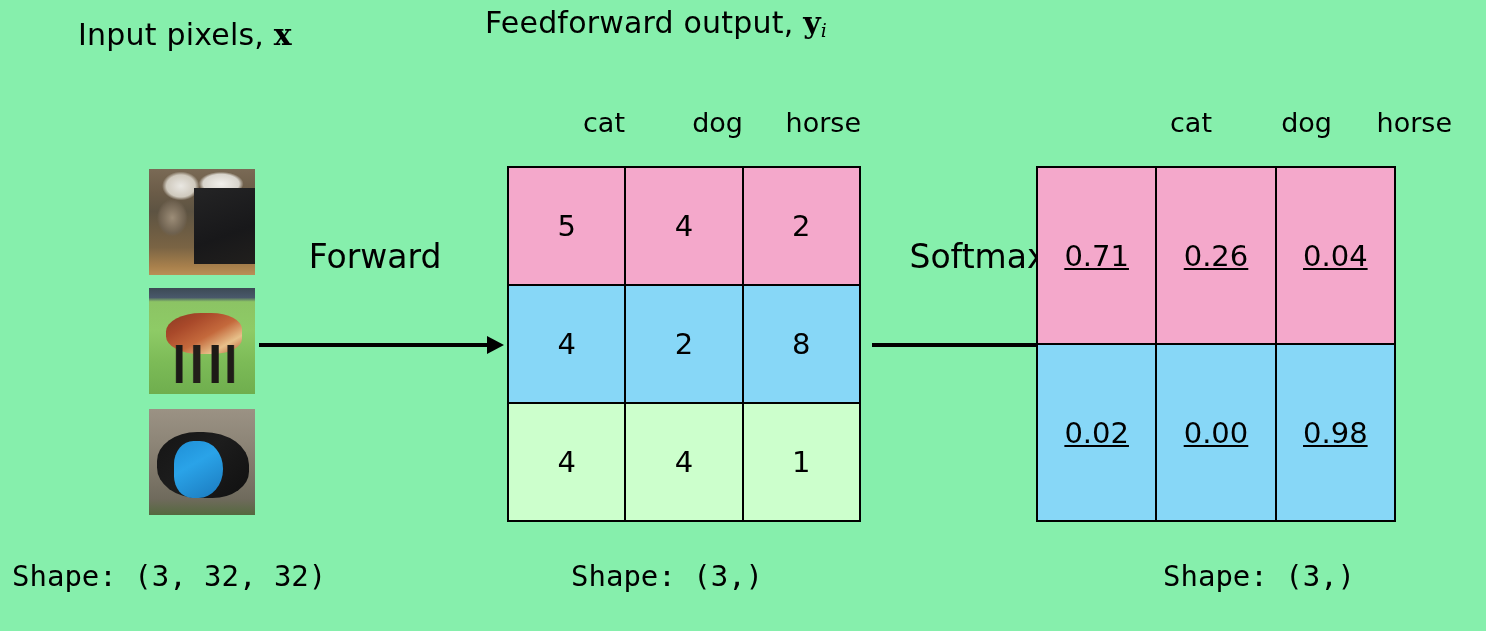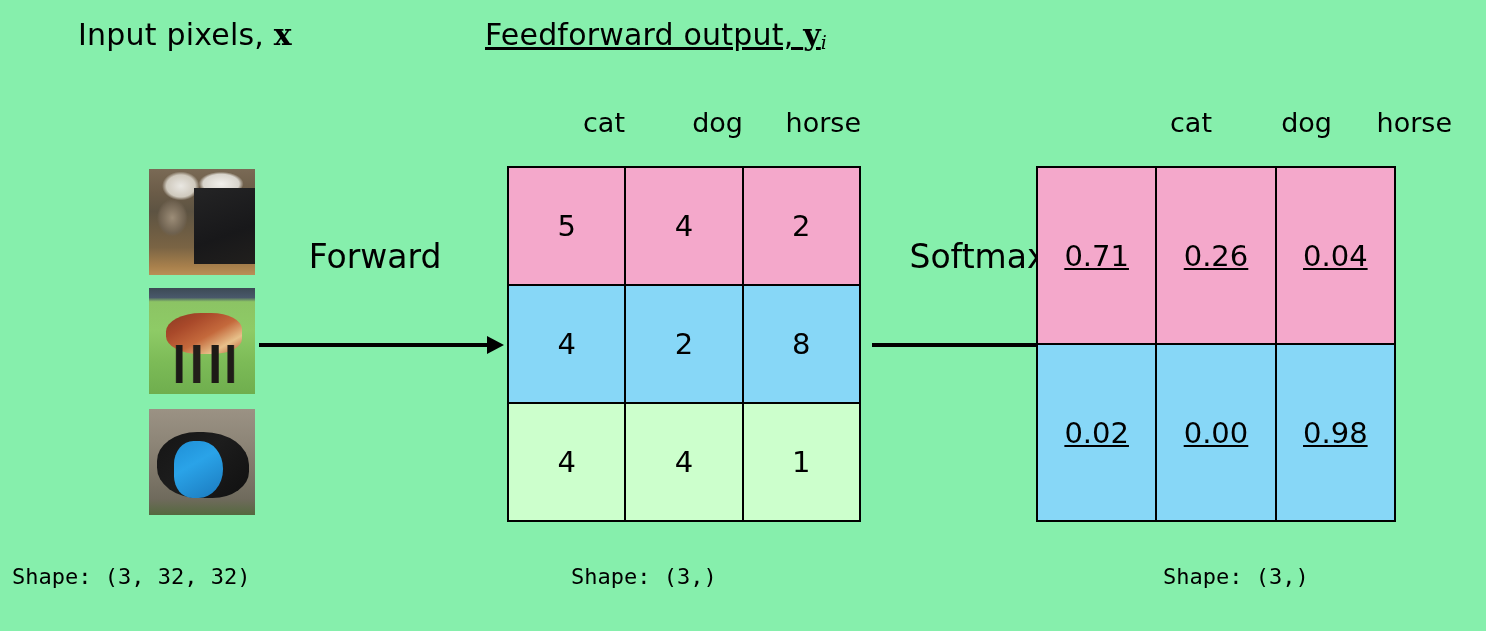--- a/index.html
+++ b/index.html
@@ -45,21 +45,21 @@
   .class-head {
     position: absolute;
     font-size: 27px;
     line-height: 30px;
     text-align: right;
     white-space: nowrap;
   }
 
   .shape-label {
     font-family: "DejaVu Sans Mono", monospace;
-    font-size: 22px;
+    font-size: 29px;
     line-height: 33px;
     white-space: pre;
   }
 
   .arrow-label {
     position: absolute;
     font-size: 33px;
     line-height: 33px;
     text-align: center;
     white-space: nowrap;
@@ -167,21 +167,21 @@
 </style>
 </head>
 <body>
 
 <div id="page">
 
   <div class="abs col-title" style="left:78px; top:18px;">
     <span>Input pixels, </span><span class="mathvar">x</span>
   </div>
 
-  <div class="abs col-title" style="left:485px; top:18px;text-decoration:underline;">
+  <div class="abs col-title" style="left:485px; top:6px;">
     <span>Feedforward output, </span><span class="mathvar">y</span><span class="sub">i</span>
   </div>
 
 
   <div class="thumb thumb-cat" style="left:149px; top:169px;"></div>
   <div class="thumb thumb-horse" style="left:149px; top:288px;"></div>
   <div class="thumb thumb-dog" style="left:149px; top:409px;"></div>
 
   <div class="arrow-label" style="left:259px; top:240px; width:232px;">
     <div>Forward</div>

